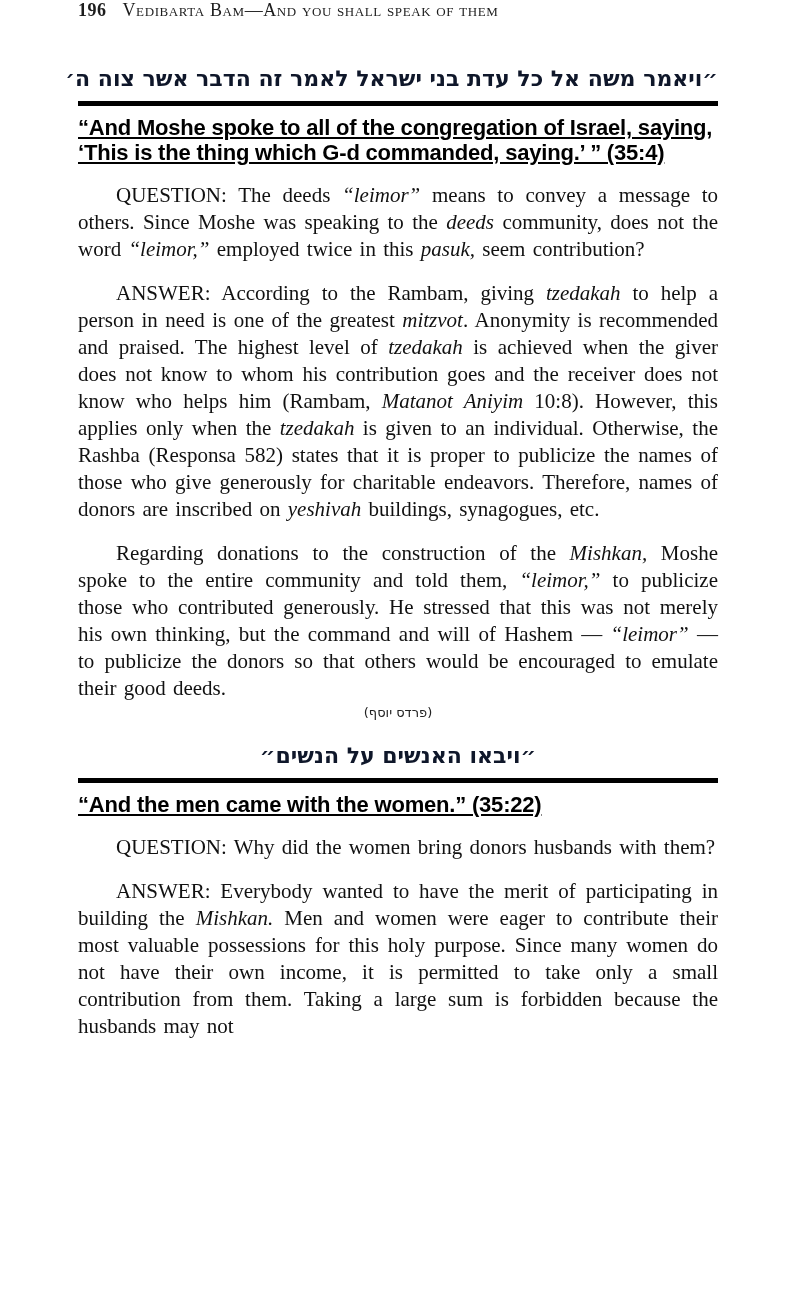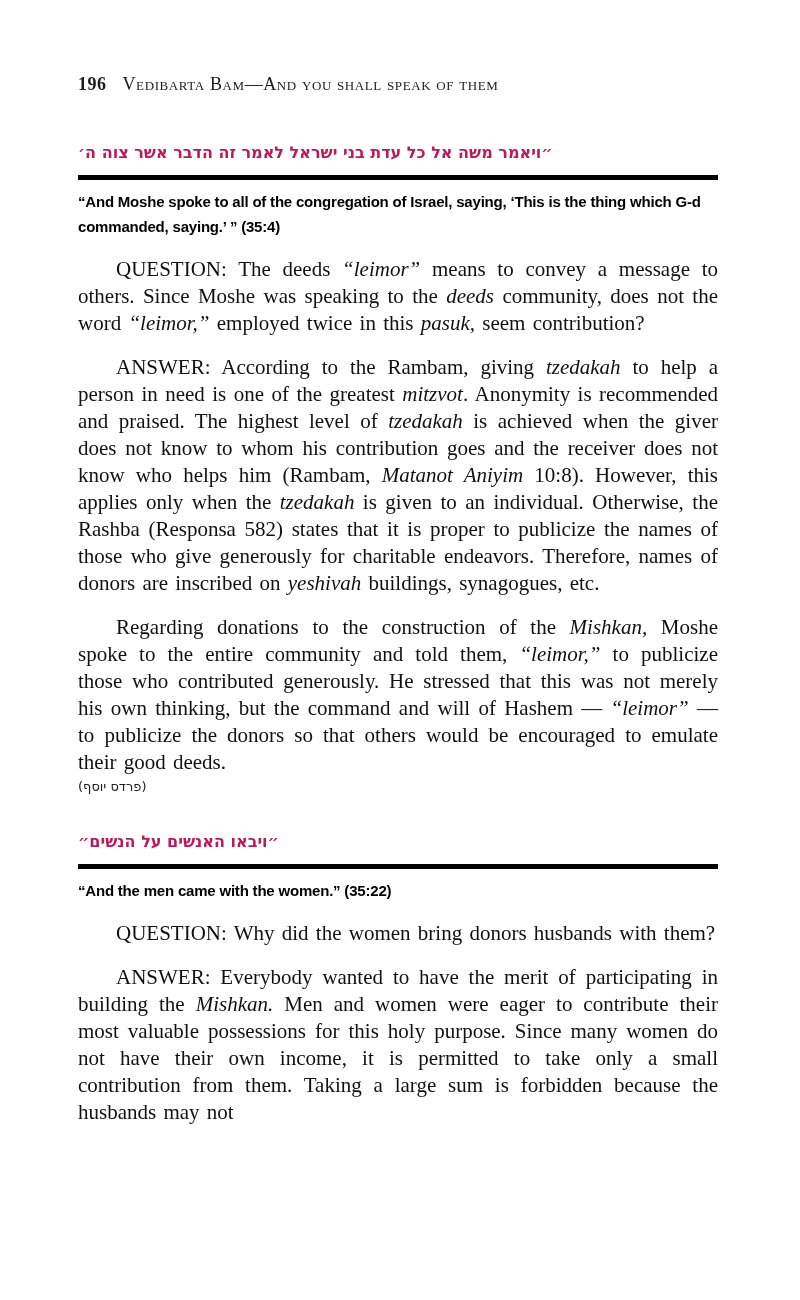--- a/index.html
+++ b/index.html
@@ -12,85 +12,85 @@
     width: 800px;
     height: 1300px;
     overflow: hidden;
     position: relative;
   }
   .page {
     width: 640px;
     margin-left: 78px;
   }
   .running-header {
-    padding-top: 74px;
     font-family: "Liberation Serif", serif;
     font-size: 18px;
     color: #1c1c1c;
     white-space: nowrap;
   }
   .pagenum {
     font-weight: bold;
     margin-right: 16px;
     letter-spacing: 0.5px;
   }
   .booktitle {
     font-variant: small-caps;
     letter-spacing: 0.6px;
   }
   .heb {
     font-family: "DejaVu Sans", sans-serif;
     font-weight: bold;
-    font-size: 16px;
+    font-size: 22px;
     line-height: 31px;
-    text-align: left;
+    text-align: center;
     direction: rtl;
-    color: #be185d;
+    color: #0f172a;
   }
   .heb-first {
     margin-top: 42px;
   }
   .heb-line {
     white-space: nowrap;
   }
   .rule {
     height: 5px;
     background: #000;
     margin-top: 7px;
   }
   .eng {
     font-family: "Liberation Sans", sans-serif;
     font-weight: bold;
-    font-size: 15px;
+    font-size: 22px;
     line-height: 25px;
     letter-spacing: -0.2px;
     margin: 9px 0 0 0;
     color: #000;
+    text-decoration: underline;
   }
   .body {
     font-family: "Liberation Serif", serif;
     font-size: 21px;
     line-height: 27px;
     text-align: justify;
     text-indent: 38px;
     word-spacing: 2px;
     margin: 17px 0 0 0;
   }
   .body i {
   }
   .citation {
     font-family: "DejaVu Sans", sans-serif;
     font-size: 13px;
     direction: rtl;
-    text-align: left;
+    text-align: center;
     margin-top: 3px;
     color: #222;
   }
   .section-2 .heb-single {
-    margin-top: 32px;
+    margin-top: 20px;
   }
 </style>
 </head>
 <body>
 
 <div class="page">
 
   <header class="running-header">
     <span class="pagenum">196</span><span class="booktitle">Vedibarta Bam—And you shall speak of them</span>
   </header>

